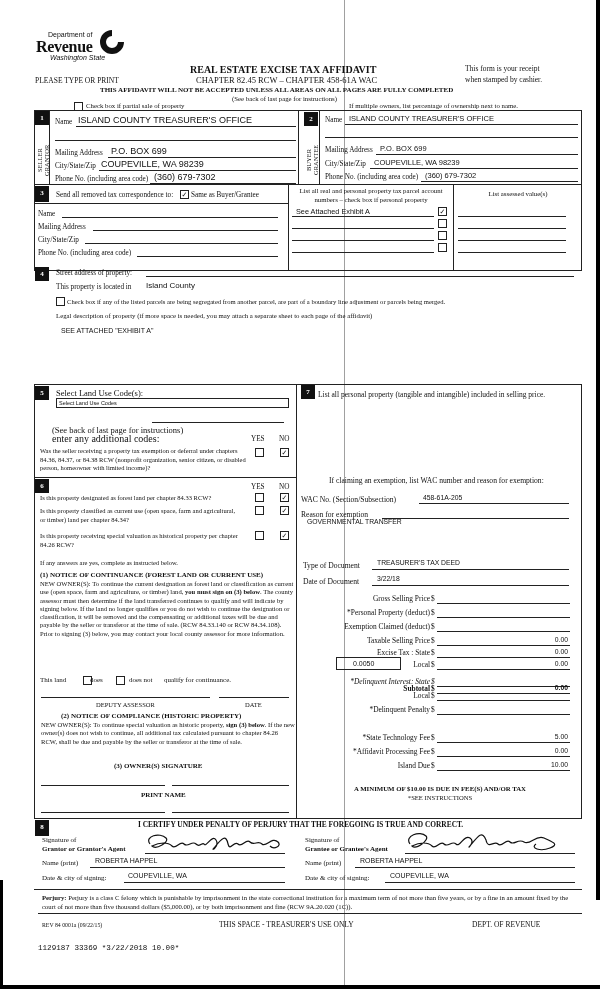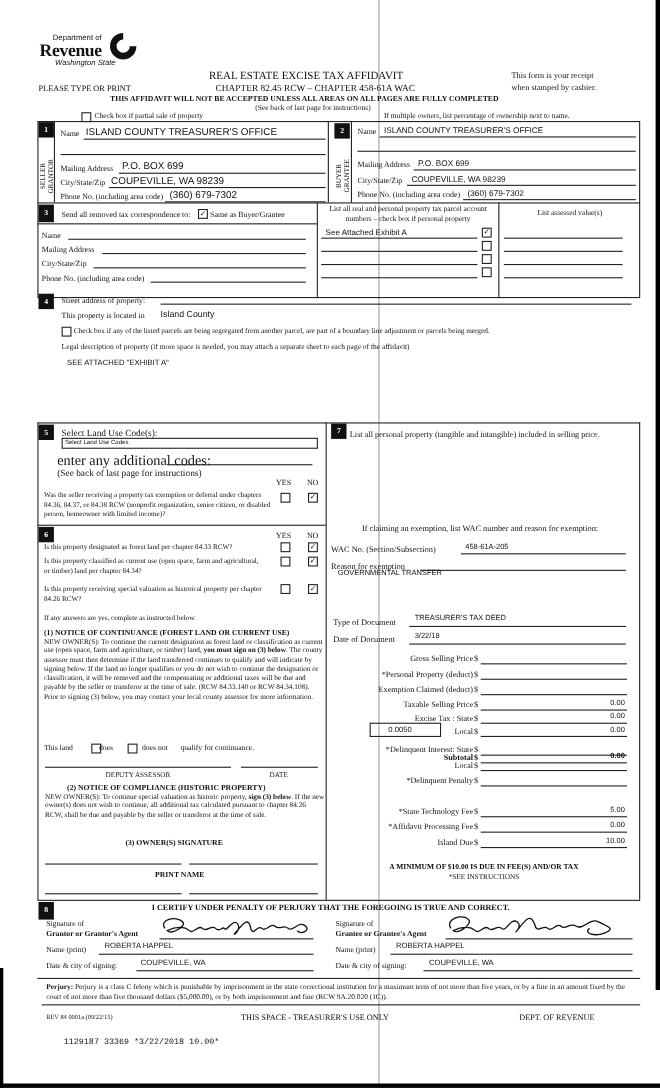--- a/index.html
+++ b/index.html
@@ -37,21 +37,21 @@
 <div class="abs" style="left:36px;top:30px;width:90px;height:40px;">
   <div class="abs sans" style="left:12px;top:1px;font-size:7px;">Department of</div>
   <div class="abs serif" style="left:0;top:8px;font-size:16px;font-weight:bold;letter-spacing:-.3px;">Revenue</div>
   <div class="abs sans" style="left:14px;top:24px;font-size:7px;font-style:italic;">Washington State</div>
   <svg class="abs" style="left:62px;top:-2px;" width="28" height="28" viewBox="0 0 28 28">
     <path d="M14 2 A12 12 0 1 0 26 14 L20 14 A6 6 0 1 1 14 8 Z" fill="#111"></path>
     <path d="M10 14 Q14 6 22 10 Q16 10 14 16 Z" fill="#fff"></path>
   </svg>
 </div>
 <div class="abs" style="left:35px;top:76px;font-size:7.5px;">PLEASE TYPE OR PRINT</div>
-<div class="abs" style="left:190px;top:64px;font-size:10px;font-weight:normal;">REAL ESTATE EXCISE TAX AFFIDAVIT</div>
+<div class="abs" style="left:190px;top:64px;font-size:10px;font-weight:bold;">REAL ESTATE EXCISE TAX AFFIDAVIT</div>
 <div class="abs" style="left:196px;top:75px;font-size:8.5px;">CHAPTER 82.45 RCW – CHAPTER 458-61A WAC</div>
 <div class="abs" style="left:100px;top:86px;font-size:7px;font-weight:bold;">THIS AFFIDAVIT WILL NOT BE ACCEPTED UNLESS ALL AREAS ON ALL PAGES ARE FULLY COMPLETED</div>
 <div class="abs" style="left:232px;top:95px;font-size:6.8px;">(See back of last page for instructions)</div>
 <div class="abs" style="left:465px;top:64px;font-size:7.5px;">This form is your receipt</div>
 <div class="abs" style="left:465px;top:75px;font-size:7.5px;">when stamped by cashier.</div>
 <div class="box" style="left:74px;top:102px;"></div>
 <div class="abs lbl" style="left:86px;top:102px;font-size:6.8px;">Check box if partial sale of property</div>
 <div class="abs lbl" style="left:349px;top:102px;font-size:6.8px;">If multiple owners, list percentage of ownership next to name.</div>
 
 <div class="abs" style="left:34px;top:110px;width:548px;height:161px;border:1px solid #222;"></div>
@@ -149,21 +149,21 @@
 <div class="abs fill" style="left:61px;top:327px;font-size:7px;">SEE ATTACHED "EXHIBIT A"</div>
 
 <div class="abs" style="left:34px;top:384px;width:548px;height:1px;border-top:1px solid #222;"></div>
 <div class="vline" style="left:296px;top:384px;height:434px;"></div>
 <div class="vline" style="left:34px;top:384px;height:434px;"></div>
 <div class="vline" style="left:581px;top:384px;height:434px;"></div>
 
 <div class="num" style="left:35px;top:386px;">5</div>
 <div class="abs" style="left:56px;top:388px;font-size:8.5px;">Select Land Use Code(s):</div>
 <div class="abs sans" style="left:56px;top:398px;width:233px;height:10px;border:1px solid #222;font-size:5.5px;padding-left:2px;line-height:8px;">Select Land Use Codes</div>
-<div class="abs" style="left:52px;top:411px;font-size:13px;text-align:center;">enter any additional codes:</div>
+<div class="abs" style="left:52px;top:433px;font-size:10px;text-align:center;">enter any additional codes:</div>
 <div class="uline" style="left:152px;top:422px;width:132px;"></div>
 <div class="abs" style="left:52px;top:425px;font-size:8.5px;">(See back of last page for instructions)</div>
 <div class="abs lbl" style="left:251px;top:435px;">YES</div>
 <div class="abs lbl" style="left:279px;top:435px;">NO</div>
 <div class="abs" style="left:40px;top:447px;width:210px;font-size:6.5px;line-height:8.5px;">Was the seller receiving a property tax exemption or deferral under chapters 84.36, 84.37, or 84.38 RCW (nonprofit organization, senior citizen, or disabled person, homeowner with limited income)?</div>
 <div class="box" style="left:255px;top:448px;"></div>
 <div class="box" style="left:280px;top:448px;">✓</div>
 
 <div class="hline" style="left:34px;top:477px;width:262px;"></div>
 <div class="num" style="left:35px;top:479px;">6</div>
@@ -255,21 +255,21 @@
   <span class="aline"></span>
   <span class="aval">0.00</span>
 </div>
 <div class="abs" style="left:336px;top:657px;width:65px;height:13px;border:1px solid #222;font-family:'Liberation Sans',sans-serif;font-size:7px;padding-left:16px;line-height:11px;">0.0050</div>
 <div class="amt-row" style="top:660px;">
   <span class="alabel">Local</span>
   <span class="dollar">$</span>
   <span class="aline"></span>
   <span class="aval">0.00</span>
 </div>
-<div class="amt-row" style="top:677px;">
+<div class="amt-row" style="top:677px;font-style:italic;">
   <span class="alabel">*Delinquent Interest: State</span>
   <span class="dollar">$</span>
   <span class="aline"></span>
   <span class="aval"></span>
 </div>
 <div class="amt-row" style="top:691px;">
   <span class="alabel">Local</span>
   <span class="dollar">$</span>
   <span class="aline"></span>
   <span class="aval"></span>
@@ -338,13 +338,13 @@
 <div class="abs fill" style="left:390px;top:872px;font-size:7px;">COUPEVILLE, WA</div>
 <div class="uline" style="left:385px;top:882px;width:190px;"></div>
 
 <div class="hline" style="left:34px;top:889px;width:548px;"></div>
 
 <div class="abs" style="left:42px;top:893px;width:540px;font-size:6.7px;line-height:9px;"><b>Perjury:</b> <span>Perjury is a class C felony which is punishable by imprisonment in the state correctional institution for a maximum term of not more than five years, or by a fine in an amount fixed by the court of not more than five thousand dollars ($5,000.00), or by both imprisonment and fine (RCW 9A.20.020 (1C)).</span></div>
 <div class="hline" style="left:38px;top:913px;width:544px;"></div>
 <div class="abs" style="left:42px;top:922px;font-size:5.8px;">REV 84 0001a (09/22/15)</div>
 <div class="abs" style="left:219px;top:920px;font-size:7.5px;">THIS SPACE - TREASURER'S USE ONLY</div>
 <div class="abs" style="left:472px;top:920px;font-size:7.5px;">DEPT. OF REVENUE</div>
-<div class="abs mono" style="left:58px;top:944px;font-size:7.6px;">1129187 33369 *3/22/2018 10.00*</div>
+<div class="abs mono" style="left:38px;top:944px;font-size:7.6px;">1129187 33369 *3/22/2018 10.00*</div>
 
 </body></html>

